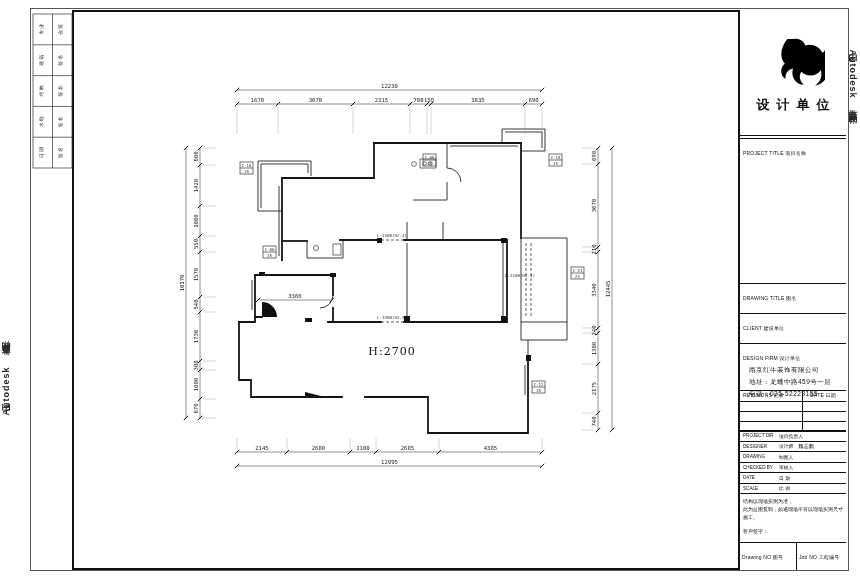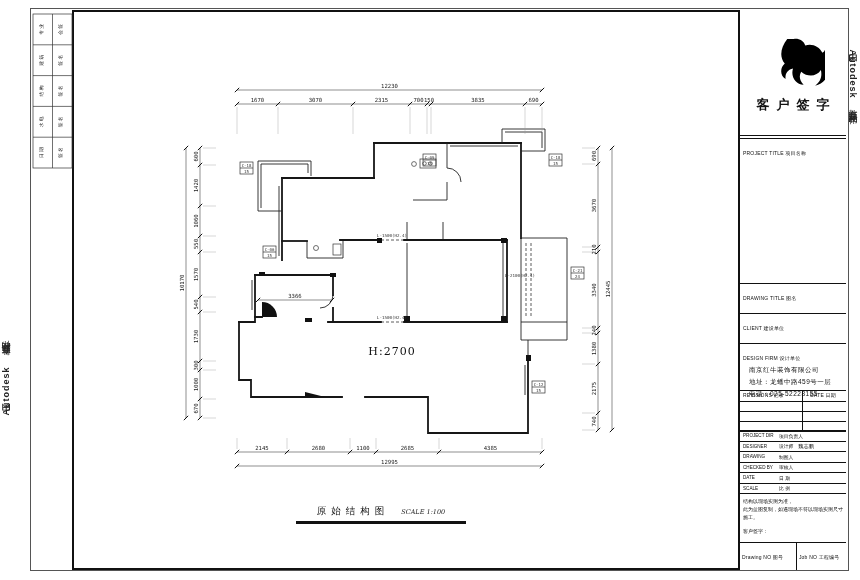--- a/index.html
+++ b/index.html
@@ -342,21 +342,21 @@
         <text x="42.75" y="152.6" class="st" transform="rotate(-90 42.75 152.6)">日 期</text>
         <text x="62.25" y="152.6" class="st" transform="rotate(-90 62.25 152.6)">签 名</text>
       </g>
   </svg>
 
   <div class="tblock">
     <div class="sec s1">
       <svg width="64" height="56" viewBox="0 0 64 56">
         <path fill="#000" d="M26,4 c-8,10 -10,22 -3,30 c-6,5 -6,15 1,19 c-1,-7 3,-12 9,-13 c-3,10 3,19 13,20 c-5,-5 -6,-11 -3,-16 c8,7 19,6 24,-2 c2,8 -1,15 -7,19 c11,-2 18,-12 15,-23 c7,1 11,7 10,14 c6,-9 2,-21 -9,-25 c3,-6 1,-12 -4,-15 c1,4 0,7 -3,9 c-4,-8 -13,-12 -21,-9 c-2,-6 -8,-9 -14,-8 z" transform="scale(0.82) translate(6,2)"></path>
       </svg>
-      <div class="brand">客户签字</div>
+      <div class="brand">设计单位</div>
       <div class="dbl"></div>
     </div>
     <div class="sec s2">
       <span class="lbl">PROJECT TITLE 项目名称</span>
     </div>
     <div class="sec s3">
       <span class="lbl">DRAWING TITLE 图名</span>
     </div>
     <div class="sec s4">
       <span class="lbl">CLIENT 建设单位</span>
@@ -412,18 +412,14 @@
     <div class="sec s9">
       <div class="cell">
         <span class="lbl">Drawing NO 图号</span>
       </div>
       <div class="cell2">
         <span class="lbl">Job NO 工程编号</span>
       </div>
     </div>
   </div>
 
-  <div class="footer-title">
-    <span class="ft-main">原始结构图</span>
-    <span class="ft-scale">SCALE 1:100</span>
-  </div>
 
 </div>
 
 </body></html>

